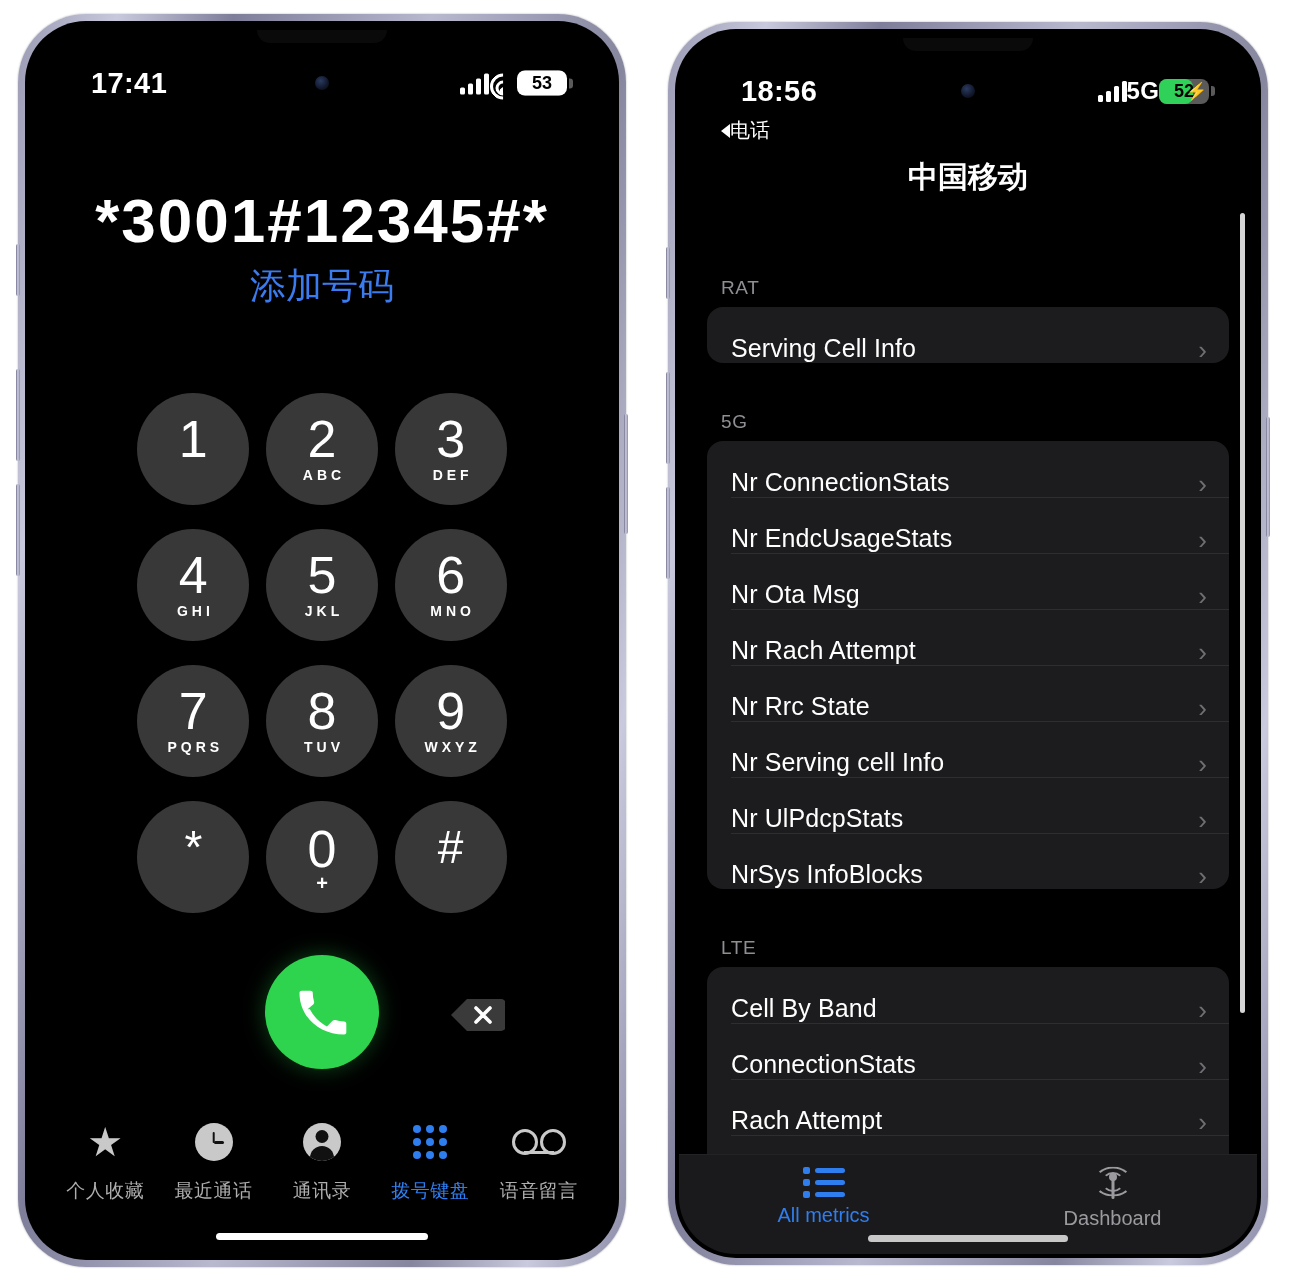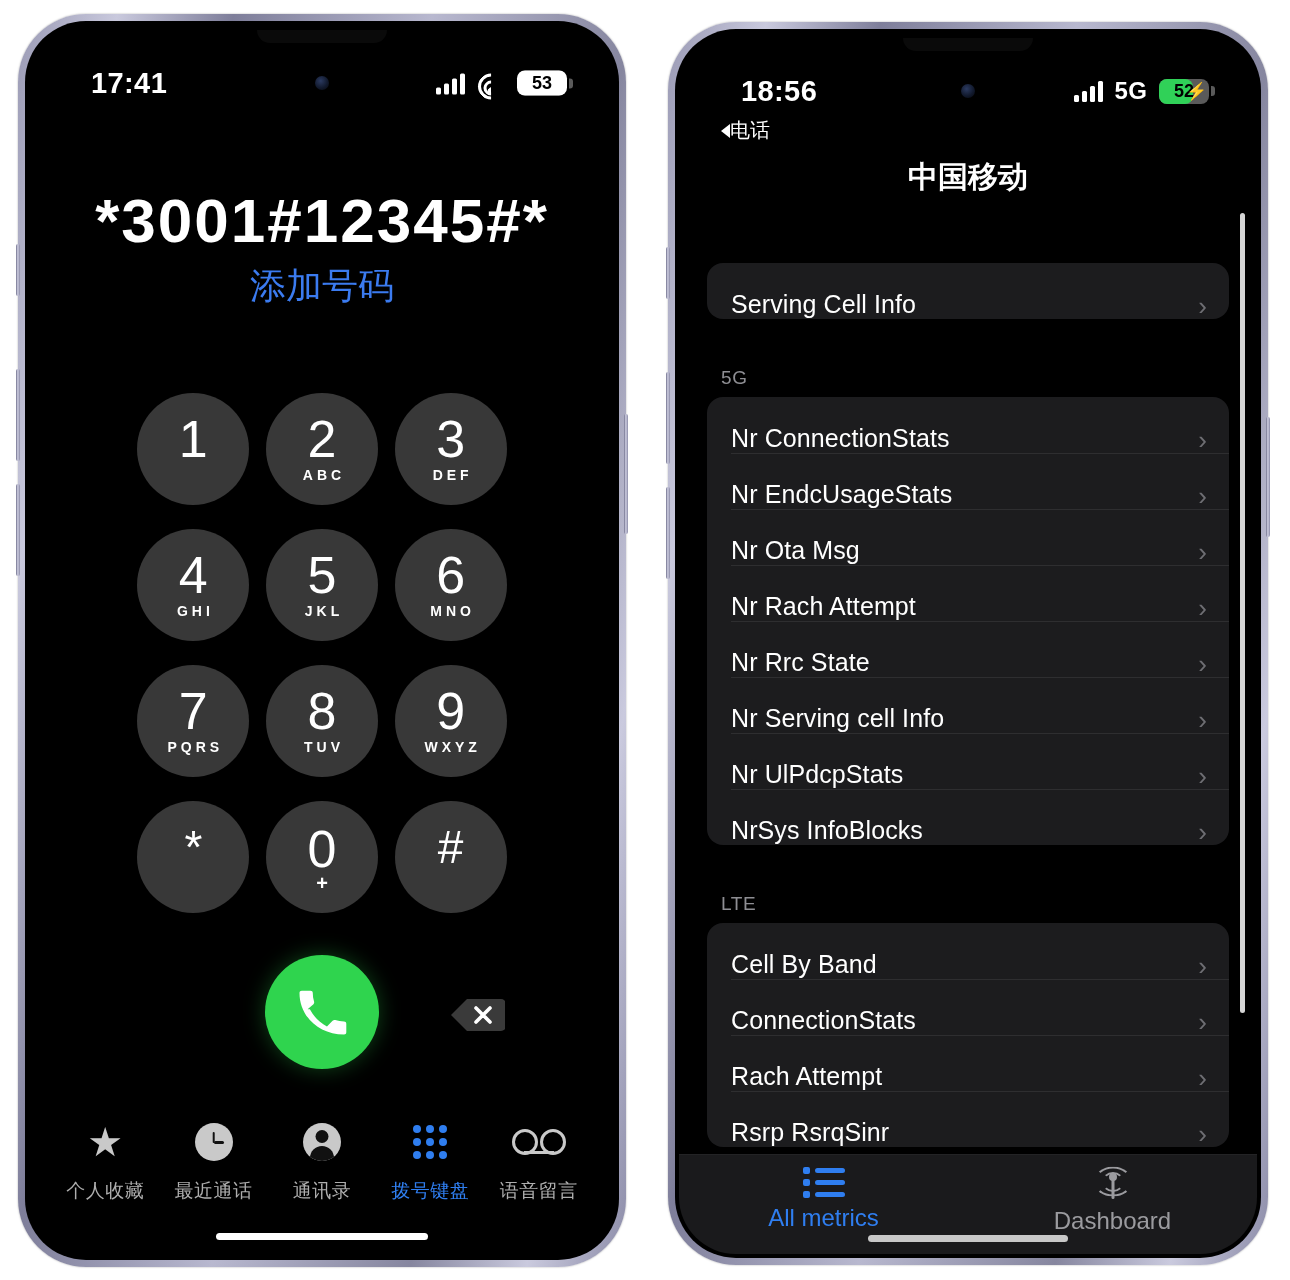--- a/index.html
+++ b/index.html
@@ -50,21 +50,21 @@
     position:absolute; left:0; right:0; top:0; height:78px;
     display:flex; align-items:center;
     color:#fff;
   }
   .sb-time{
     position:absolute; left:62px; top:58px; transform:translateY(-50%);
     font-size:29px; font-weight:600; letter-spacing:.4px;
   }
   .sb-right{
     position:absolute; right:48px; top:58px; transform:translateY(-50%);
-    display:flex; align-items:center; gap:12px;
+    display:flex; align-items:center; 
   }
   .cam-dot{
     position:absolute; left:50%; top:58px; transform:translate(-50%,-50%);
     width:14px; height:14px; border-radius:50%;
     background:radial-gradient(circle at 40% 35%, #2b3a60 0%, #121a2e 55%, #05060b 100%);
   }
   .bars{ display:flex; align-items:flex-end; gap:3px; height:22px; }
   .bars i{ display:block; width:5px; background:#fff; border-radius:1.5px; }
   .bars i:nth-child(1){height:7px}
   .bars i:nth-child(2){height:11px}
@@ -227,21 +227,21 @@
   }
 
   .r-tabbar{
     position:absolute; left:0; right:0; bottom:0; height:100px;
     background:#1a1a1c;
     display:flex; align-items:flex-start; justify-content:space-around;
     padding-top:12px;
     border-top:1px solid #232325;
   }
   .r-tab{ display:flex; flex-direction:column; align-items:center; gap:6px; width:45%;}
-  .r-tab .lbl{ font-size:24px; color:#9b9b9f; }
+  .r-tab .lbl{ font-size:20px; color:#9b9b9f; }
   .r-tab.active .lbl{ color:#2f7ef0; }
   .listico{ display:flex; flex-direction:column; gap:5px; }
   .listico .ln{ display:flex; align-items:center; gap:5px; }
   .listico .ln i{ width:7px; height:7px; border-radius:2px; background:#2f7ef0; display:block;}
   .listico .ln b{ width:30px; height:5px; border-radius:3px; background:#2f7ef0; display:block;}
   .antico{ width:44px; height:34px; position:relative; }
   .antico .mast{ position:absolute; left:50%; top:8px; transform:translateX(-50%); width:3px; height:24px; background:#9b9b9f; border-radius:2px;}
   .antico .dot{ position:absolute; left:50%; top:6px; transform:translateX(-50%); width:8px; height:8px; border-radius:50%; background:#9b9b9f;}
   .antico s{ position:absolute; top:50%; border:2.5px solid #9b9b9f; border-radius:50%; border-color:#9b9b9f transparent #9b9b9f transparent; }
   .antico s.w1{ width:22px; height:20px; left:50%; transform:translate(-50%,-60%) rotate(0deg); }
@@ -440,20 +440,21 @@
 
         <div class="r-back">
           <span class="tri"></span>
           <span>电话</span>
         </div>
 
         <div class="r-title">中国移动</div>
 
         <div class="r-list">
 
+          <div class="sec-head">RAT</div>
           <div class="card">
             <div class="row">
               <span class="t">Serving Cell Info</span>
               <span class="chev">›</span>
             </div>
           </div>
 
           <div class="gap"></div>
 
           <div class="sec-head">5G</div>

